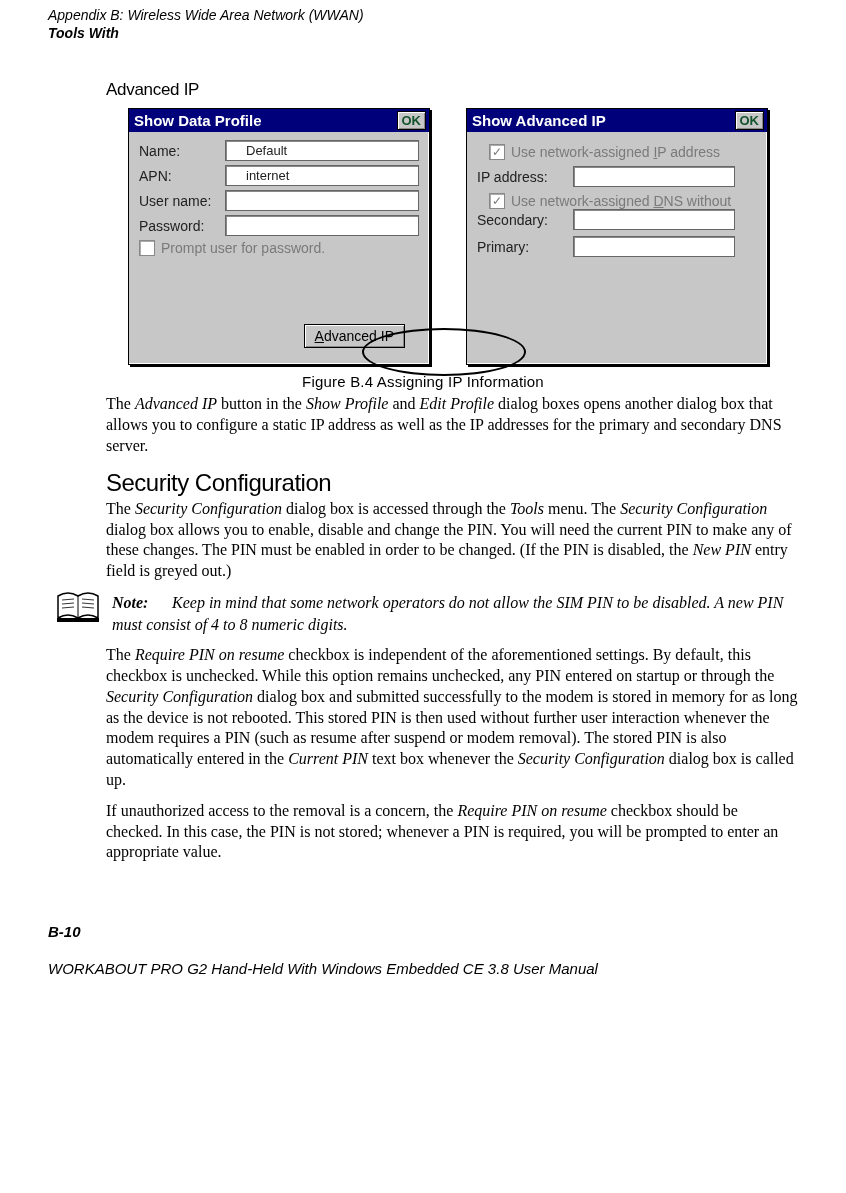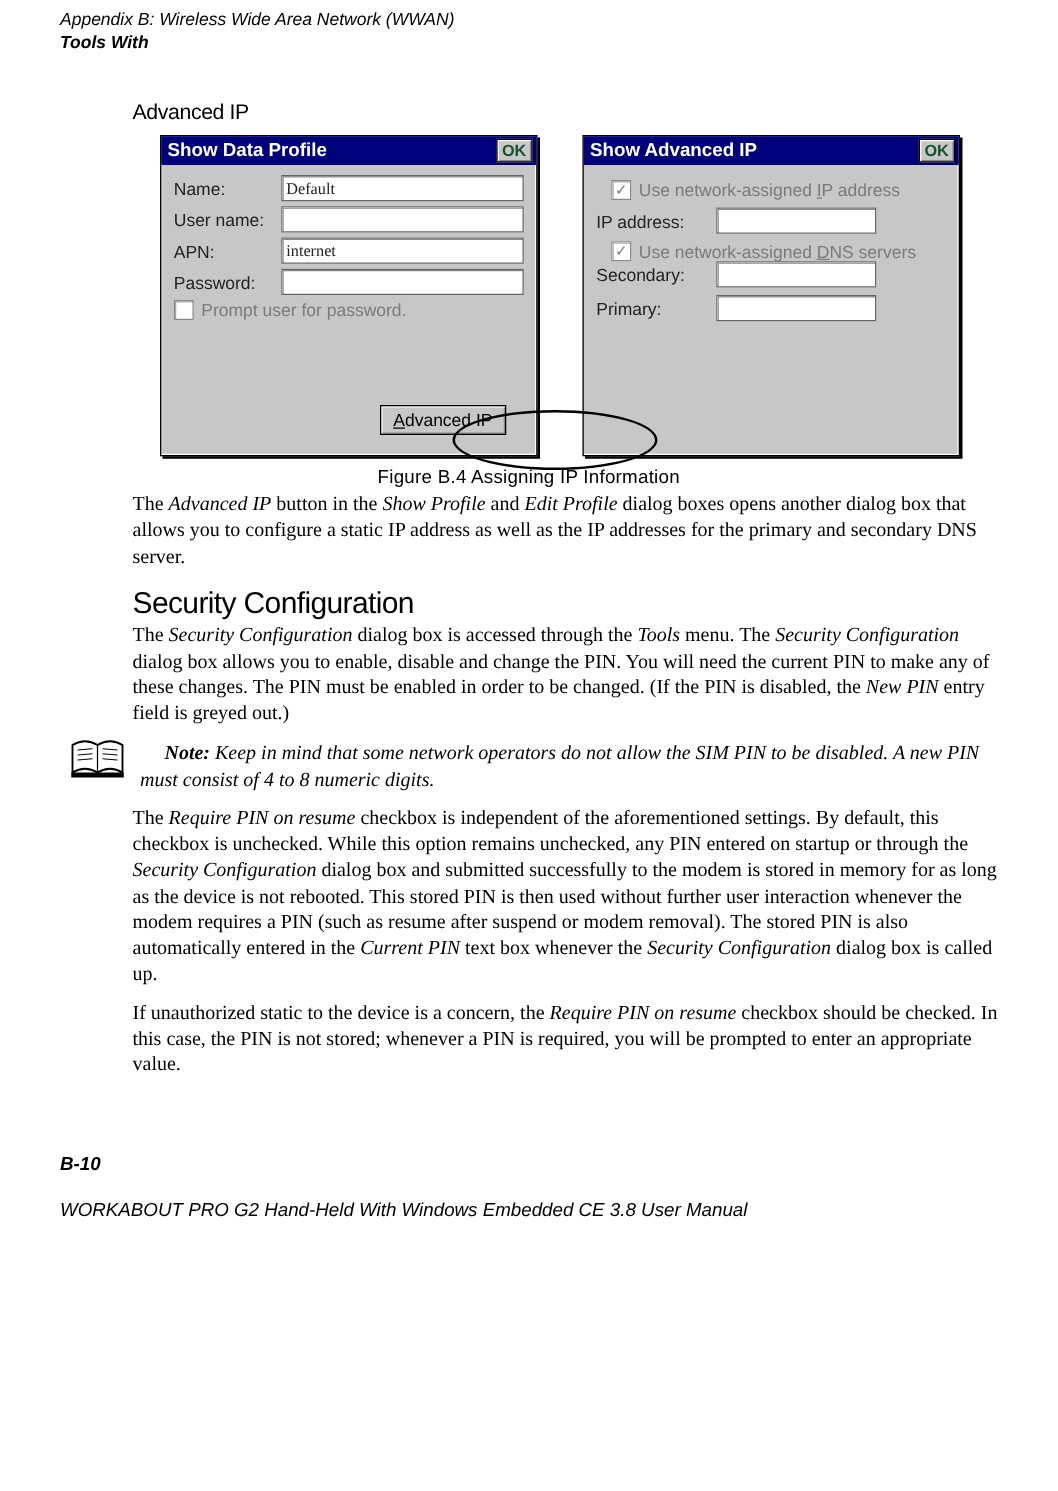--- a/index.html
+++ b/index.html
@@ -79,24 +79,23 @@
     gap: 6px;
   }
   .formrow .lbl { width: 80px; }
   .txtfield {
     flex: 1;
     height: 19px;
     background: #fff;
     border: 1px solid #666;
     box-shadow: inset 1px 1px 0 #888;
     font-size: 13px;
-    padding: 0 3px;
+    padding: 0 20px;
     line-height: 19px;
     color: #222;
-    font-family: Liberation Serif, serif;
   }
   .txtfield.short { width: 120px; flex: none; }
   .checkrow {
     display: flex;
     align-items: center;
     gap: 6px;
     color: #7a7a7a;
     margin-top: 4px;
     font-size: 14px;
   }
@@ -169,21 +168,20 @@
   .note-text {
     font-style: italic;
     font-size: 16px;
     line-height: 1.35;
   }
   .note-label {
     font-weight: bold;
     font-style: italic;
     display: inline-block;
     width: 56px;
-    text-align: right;
   }
   .footer {
     display: flex;
     align-items: baseline;
     gap: 20px;
     font-family: Arial, Helvetica, sans-serif;
     font-style: italic;
     font-size: 15px;
     margin-top: 60px;
     flex-direction: column;
@@ -209,26 +207,26 @@
       <div class="titlebar">
         <span class="tb-text">Show Data Profile</span>
         <span class="ok-btn">OK</span>
       </div>
       <div class="win-body" style="height:214px;">
         <div class="formrow">
           <span class="lbl">Name:</span>
           <span class="txtfield">Default</span>
         </div>
         <div class="formrow">
+          <span class="lbl">APN:</span>
+          <span class="txtfield">internet</span>
+        </div>
+        <div class="formrow">
           <span class="lbl">User name:</span>
           <span class="txtfield"></span>
-        </div>
-        <div class="formrow">
-          <span class="lbl">APN:</span>
-          <span class="txtfield">internet</span>
         </div>
         <div class="formrow">
           <span class="lbl">Password:</span>
           <span class="txtfield"></span>
         </div>
         <div class="checkrow">
           <span class="checkbox"></span>
           <span>Prompt user for password.</span>
         </div>
         <button class="adv-ip-btn">
@@ -251,21 +249,21 @@
             <span>Use network-assigned </span><span style="text-decoration:underline">I</span><span>P address</span>
           </span>
         </div>
         <div class="formrow indented" style="margin-top:6px;">
           <span class="lbl" style="width:90px">IP address:</span>
           <span class="txtfield short"></span>
         </div>
         <div class="checkrow check-indented" style="margin-top:6px;">
           <span class="checkbox">✓</span>
           <span>
-            <span>Use network-assigned </span><span style="text-decoration:underline">D</span><span>NS servers</span>
+            <span>Use network-assigned </span><span style="text-decoration:underline">D</span><span>NS without</span>
           </span>
         </div>
         <div class="formrow indented">
           <span class="lbl" style="width:90px">Secondary:</span>
           <span class="txtfield short"></span>
         </div>
         <div class="formrow indented" style="margin-top:6px;">
           <span class="lbl" style="width:90px">Primary:</span>
           <span class="txtfield short"></span>
         </div>
@@ -302,21 +300,21 @@
       <span class="note-label">Note:</span>
       <span>Keep in mind that some network operators do not allow the SIM PIN to be disabled. A new PIN must consist of 4 to 8 numeric digits.</span>
     </div>
   </div>
 
   <p class="body-text">
     <span>The </span><span class="em">Require PIN on resume</span><span> checkbox is independent of the aforementioned settings. By default, this checkbox is unchecked. While this option remains unchecked, any PIN entered on startup or through the </span><span class="em">Security Configuration</span><span> dialog box and submitted successfully to the modem is stored in memory for as long as the device is not rebooted. This stored PIN is then used without further user interaction whenever the modem requires a PIN (such as resume after suspend or modem removal). The stored PIN is also automatically entered in the </span><span class="em">Current PIN</span><span> text box whenever the </span><span class="em">Security Configuration</span><span> dialog box is called up.</span>
   </p>
 
   <p class="body-text">
-    <span>If unauthorized static to the device is a concern, the </span><span class="em">Require PIN on resume</span><span> checkbox should be checked. In this case, the PIN is not stored; whenever a PIN is required, you will be prompted to enter an appropriate value.</span>
+    <span>If unauthorized access to the removal is a concern, the </span><span class="em">Require PIN on resume</span><span> checkbox should be checked. In this case, the PIN is not stored; whenever a PIN is required, you will be prompted to enter an appropriate value.</span>
   </p>
 
   <div class="footer">
     <span class="page-num">B-10</span>
     <span>WORKABOUT PRO G2 Hand-Held With Windows Embedded CE 3.8 User Manual</span>
   </div>
 
 </div>
 
 </body></html>

